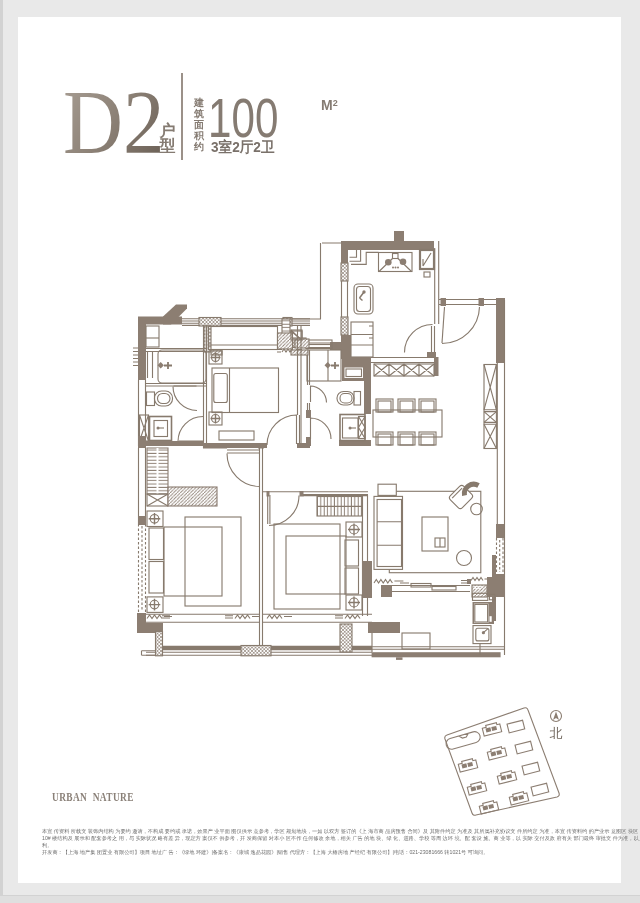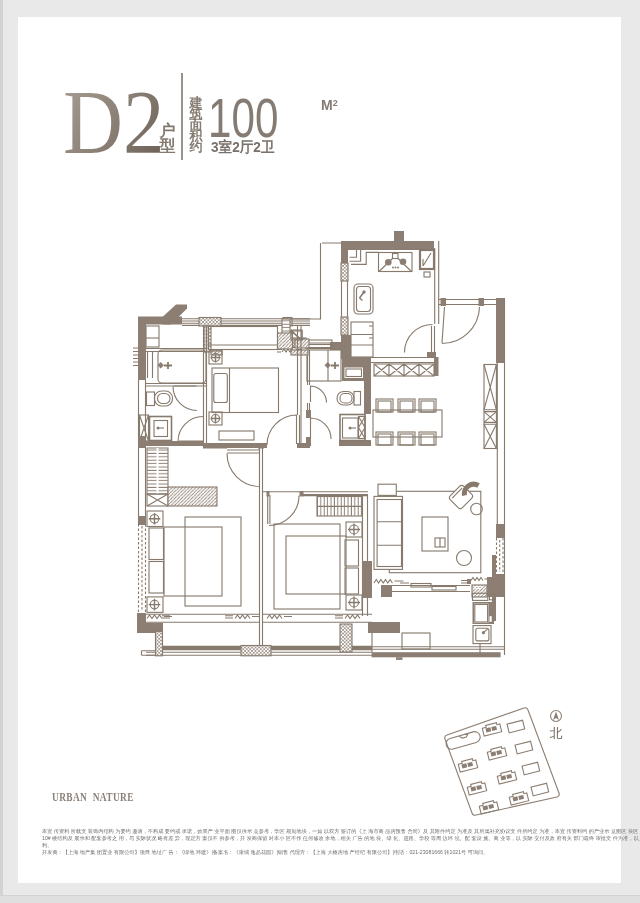--- a/index.html
+++ b/index.html
@@ -10,22 +10,22 @@
   .edgeB{position:absolute;left:0;top:895px;width:640px;height:8px;background:#dfdfdf;border-top:1px solid #d2d2d2;}
   .hdrD2{position:absolute;left:63px;top:78px;
          font-family:"Liberation Serif",serif;font-size:90px;font-weight:400;
          line-height:90px;white-space:nowrap;
          transform:scaleX(0.923);transform-origin:left top;
          background:linear-gradient(125deg,#a89e94 0%,#8e8378 45%,#685d53 100%);
          -webkit-background-clip:text;-webkit-text-fill-color:transparent;}
   .huxing{position:absolute;left:159px;top:123px;width:17px;font-size:16px;color:#857b72;
           line-height:15px;text-align:center;font-weight:bold;}
   .vline{position:absolute;left:181px;top:73px;width:1.6px;height:87px;background:#9b9189;}
-  .jzmj{position:absolute;left:188px;top:98px;width:16px;font-size:13px;color:#857b72;
-        line-height:10.9px;text-align:center;font-weight:bold;}
+  .jzmj{position:absolute;left:188px;top:98px;width:16px;font-size:10px;color:#857b72;
+        line-height:10.9px;text-align:right;font-weight:bold;}
   .n100{position:absolute;left:208px;top:90px;font-size:56px;color:#857b72;line-height:56px;
         transform:scaleX(0.753);transform-origin:left top;}
   .m2{position:absolute;left:281px;top:97px;font-size:14px;color:#857b72;font-weight:bold;margin-left:40px;}
   .m2 sup{font-size:9px;vertical-align:4px;}
   .rooms{position:absolute;left:211px;top:138px;font-size:15px;color:#7a716a;font-weight:bold;
          white-space:nowrap;transform:scaleX(0.907);transform-origin:left top;}
   .urban{position:absolute;left:52px;top:790px;font-family:"Liberation Serif",serif;
          font-size:12px;color:#8a8078;letter-spacing:0.5px;font-weight:bold;
          transform:scaleX(0.78);transform-origin:left top;white-space:nowrap;}
   .fine{position:absolute;left:42px;top:828px;font-size:5.2px;color:#6d6d6d;

